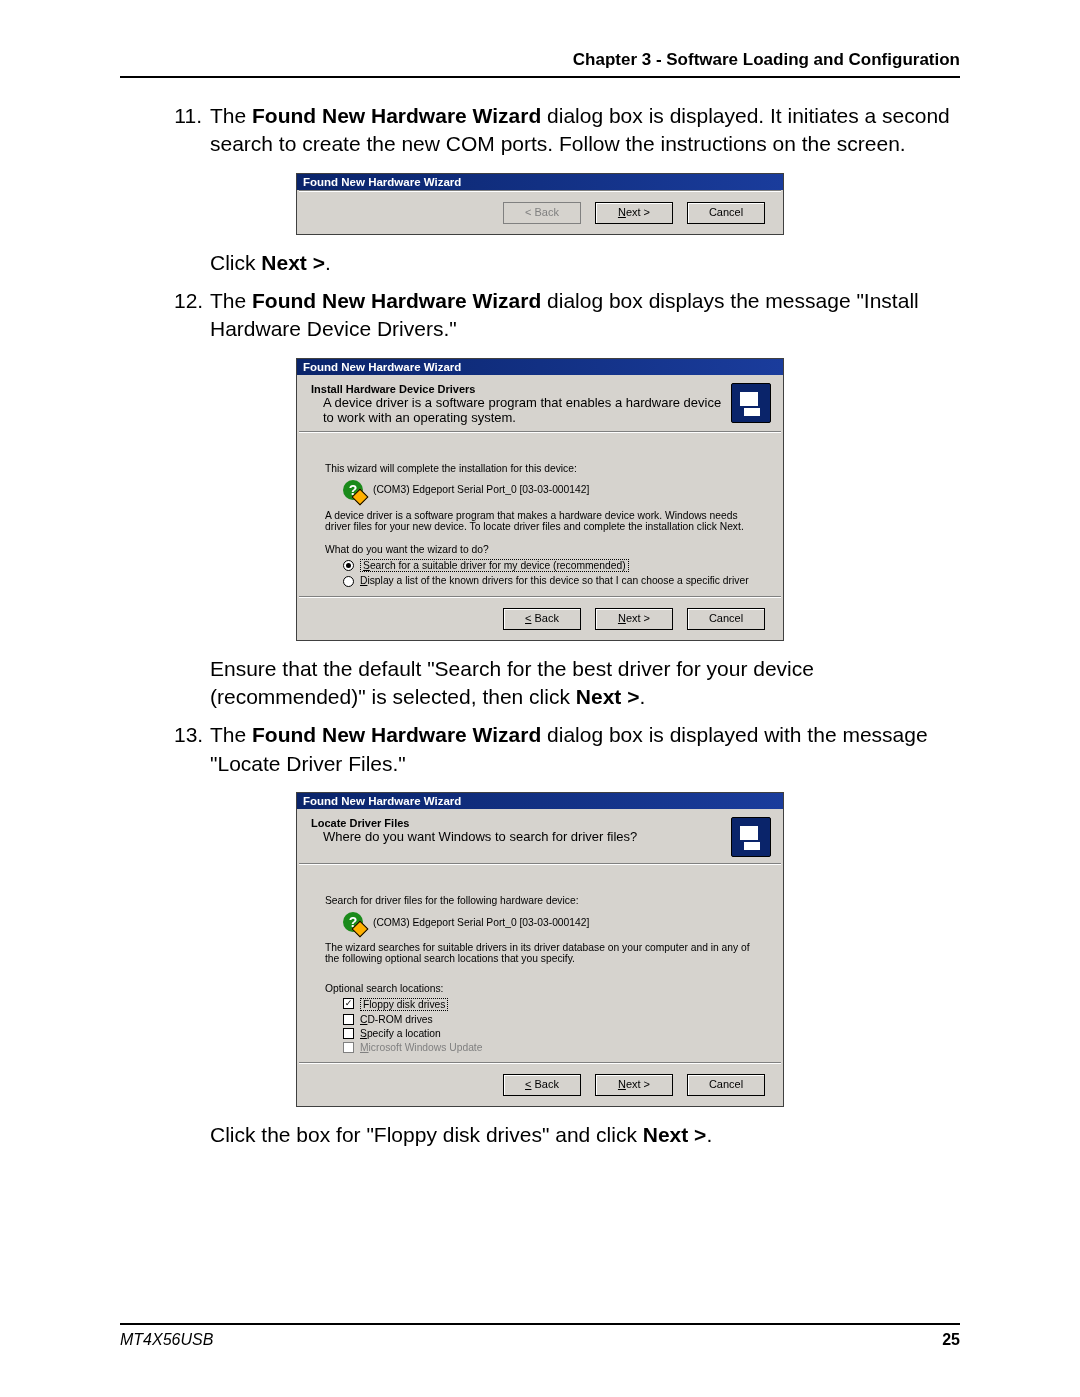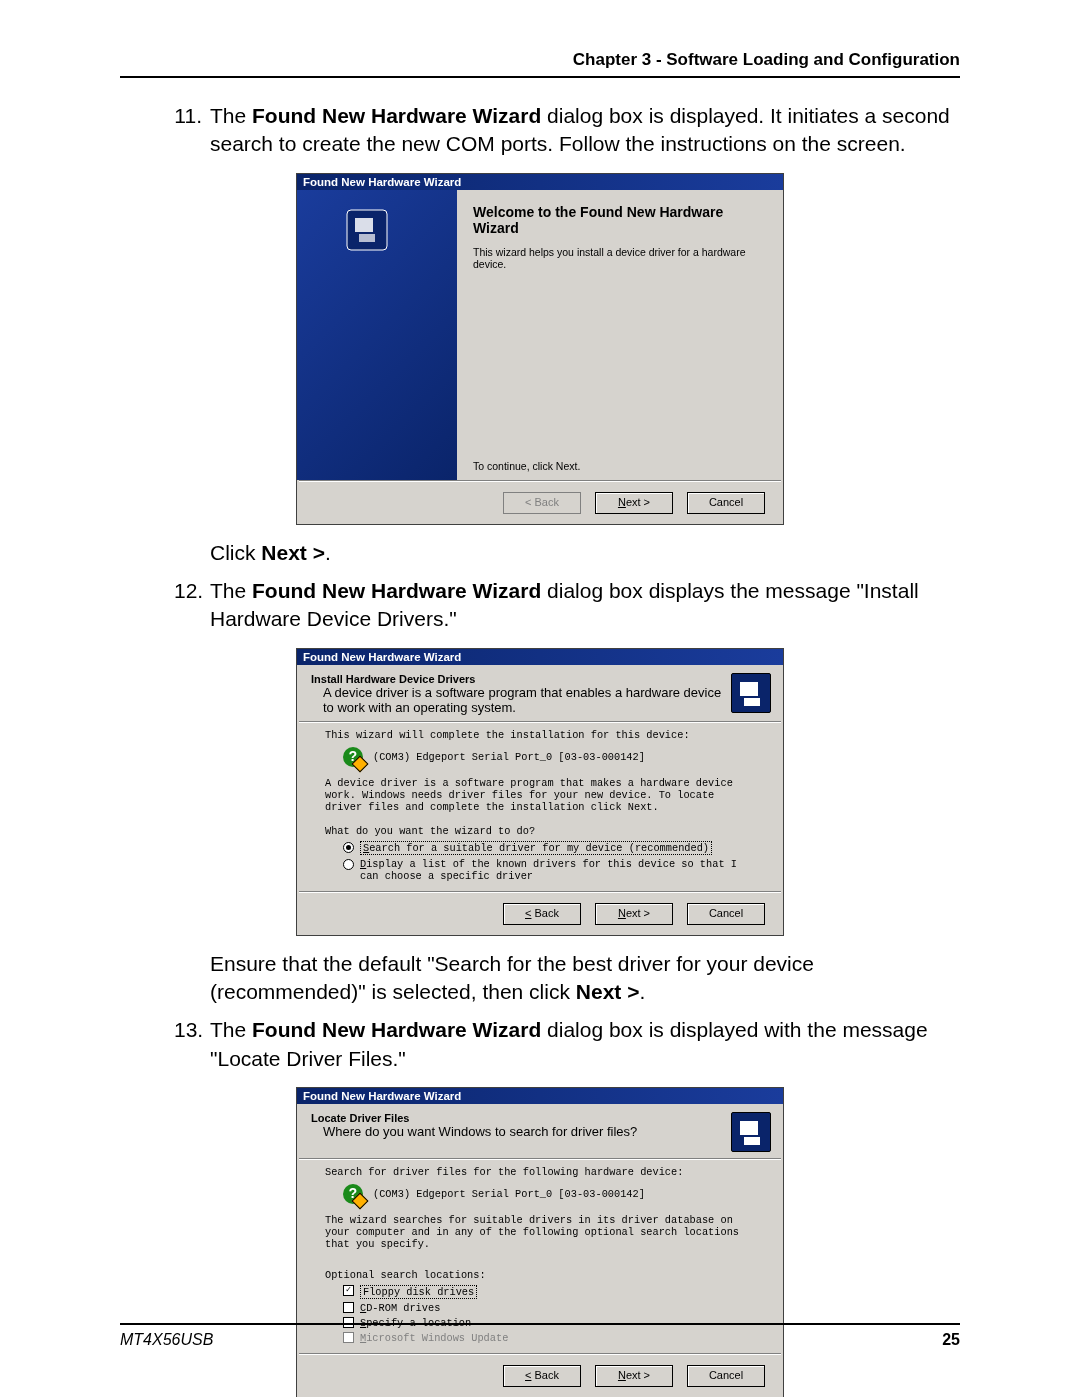--- a/index.html
+++ b/index.html
@@ -79,21 +79,21 @@
   .dlg1 .sep { border-top:1px solid #808080; border-bottom:1px solid #fff; margin: 0 2px;}
 
   
   .dlg-head-area { display:flex; align-items:flex-start; padding: 8px 12px 6px 14px; background:#d6d3ce;}
   .dlg-head-text { flex:1; }
   .dlg-head-text .ht { font-weight:bold; font-size:11px; }
   .dlg-head-text .hd { font-size:13px; padding-left:12px; }
   .dlg-icon { width:40px; height:40px; background:#0a246a; border:1px solid #000; position:relative; border-radius:2px;}
   .dlg-icon svg { position:absolute; top:4px; left:4px; }
   .dlg-sep { border-top:1px solid #808080; border-bottom:1px solid #fff; margin:0 2px; }
-  .dlg-content { padding: 2px 28px 6px 28px; font-size:10.3px;font-family:Liberation Mono, monospace; }
+  .dlg-content { padding: 26px 28px 6px 28px; font-size:10.3px; }
   .dlg-content p { margin: 4px 0; }
   .device-row { display:flex; align-items:center; gap:10px; margin: 6px 0 10px 18px; }
   .qmark {
     width:20px; height:20px; border-radius:50%; background:#1a8a1a; color:#fff;
     font-weight:bold; font-size:14px; text-align:center; line-height:20px; flex:0 0 20px;
     position:relative;
   }
   .qmark::after{ content:''; position:absolute; right:-3px; bottom:-3px; width:10px; height:10px;
     background:#ffb000; border:1px solid #000; transform:rotate(45deg); font-size:0;}
   .radio-row, .check-row { display:flex; align-items:flex-start; gap:6px; margin:3px 0 3px 18px; font-size:10.3px;}
@@ -126,34 +126,20 @@
     <div class="step-num">11.</div>
     <div class="step-body">
       <p>
         <span>The </span><span class="bold">Found New Hardware Wizard</span><span> dialog box is displayed. It initiates a second search to create the new COM ports. Follow the instructions on the screen.</span>
       </p>
     </div>
   </div>
 
   <div class="dialog dlg1">
     <div class="titlebar">Found New Hardware Wizard</div>
-    <div class="dlg1-body">
-      <div class="dlg1-left">
-        <svg width="44" height="44" viewBox="0 0 44 44">
-          <rect x="2" y="2" width="40" height="40" rx="4" fill="#0a246a" stroke="#fff"></rect>
-          <rect x="10" y="10" width="18" height="14" fill="#fff" opacity="0.85"></rect>
-          <rect x="14" y="26" width="16" height="8" fill="#fff" opacity="0.7"></rect>
-        </svg>
-      </div>
-      <div class="dlg1-right">
-        <h3>Welcome to the Found New Hardware Wizard</h3>
-        <div class="desc">This wizard helps you install a device driver for a hardware device.</div>
-        <div class="continue">To continue, click Next.</div>
-      </div>
-    </div>
     <div class="sep"></div>
     <div class="dlg-btnrow">
       <div class="dlg-btn disabled">&lt; Back</div>
       <div class="dlg-btn underline-first">Next &gt;</div>
       <div class="dlg-btn">Cancel</div>
     </div>
   </div>
 
   <div class="step">
     <div class="step-num"></div>

